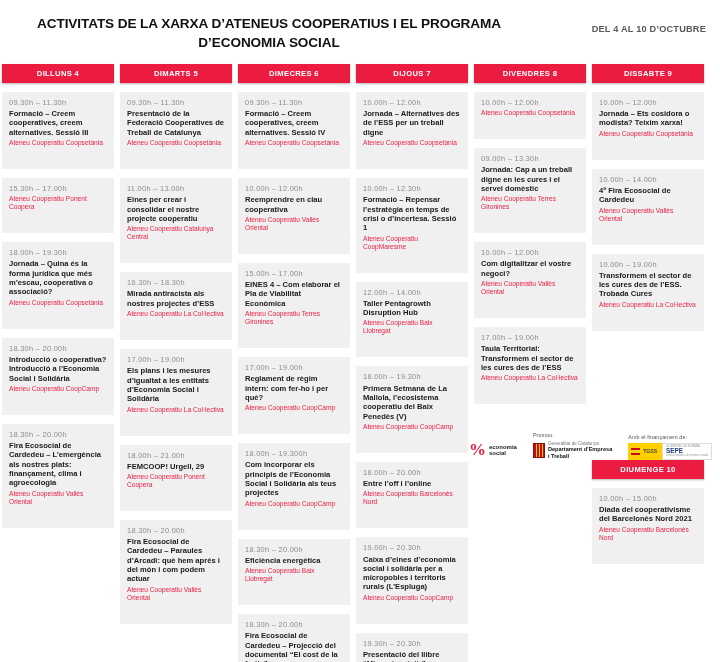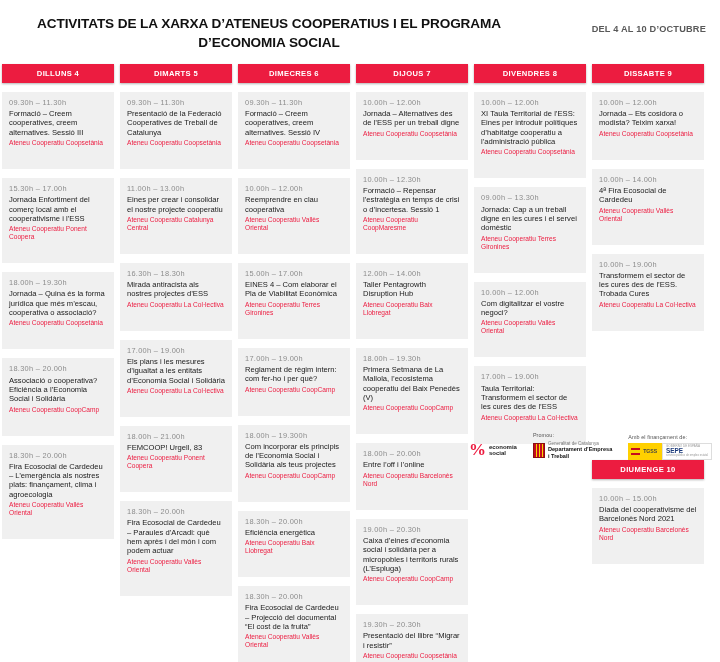--- a/index.html
+++ b/index.html
@@ -79,21 +79,21 @@
   .ev-time {
     font-size: 7.4px;
     color: #8c8c8c;
     letter-spacing: 0.3px;
     margin-bottom: 2px;
     white-space: nowrap;
   }
   .ev-title {
     font-size: 7.6px;
     color: #1a1a1a;
-    font-weight: normal;
+    font-weight: bold;
     margin-bottom: 2px;
   }
   .ev-org {
     font-size: 6.6px;
     color: #ec1c40;
     line-height: 1.22;
   }
 
   .sunday-wrap { margin-top: 120px; }
 
@@ -181,31 +181,30 @@
   <div class="grid" id="grid">
       <div class="col">
         <div class="dayhead">DILLUNS 4</div>
         <div class="event">
           <div class="ev-time">09.30h – 11.30h</div>
           <div class="ev-title">Formació – Creem cooperatives, creem alternatives. Sessió III</div>
           <div class="ev-org">Ateneu Cooperatiu Coopsetània</div>
         </div>
         <div class="event">
           <div class="ev-time">15.30h – 17.00h</div>
-          <div class="ev-title">Jornada Enfortiment del comerç local amb el cooperativisme i l’ESS</div>
           <div class="ev-org">Ateneu Cooperatiu Ponent Coopera</div>
         </div>
         <div class="event">
           <div class="ev-time">18.00h – 19.30h</div>
           <div class="ev-title">Jornada – Quina és la forma jurídica que més m’escau, cooperativa o associació?</div>
           <div class="ev-org">Ateneu Cooperatiu Coopsetània</div>
         </div>
         <div class="event">
           <div class="ev-time">18.30h – 20.00h</div>
-          <div class="ev-title">Associació o cooperativa? Eficiència a l’Economia Social i Solidària</div>
+          <div class="ev-title">Introducció o cooperativa? Introducció a l’Economia Social i Solidària</div>
           <div class="ev-org">Ateneu Cooperatiu CoopCamp</div>
         </div>
         <div class="event">
           <div class="ev-time">18.30h – 20.00h</div>
           <div class="ev-title">Fira Ecosocial de Cardedeu – L’emergència als nostres plats: finançament, clima i agroecologia</div>
           <div class="ev-org">Ateneu Cooperatiu Vallès Oriental</div>
         </div>
       </div>
       <div class="col">
         <div class="dayhead">DIMARTS 5</div>
@@ -224,21 +223,21 @@
           <div class="ev-title">Mirada antiracista als nostres projectes d’ESS</div>
           <div class="ev-org">Ateneu Cooperatiu La Col·lectiva</div>
         </div>
         <div class="event">
           <div class="ev-time">17.00h – 19.00h</div>
           <div class="ev-title">Els plans i les mesures d’igualtat a les entitats d’Economia Social i Solidària</div>
           <div class="ev-org">Ateneu Cooperatiu La Col·lectiva</div>
         </div>
         <div class="event">
           <div class="ev-time">18.00h – 21.00h</div>
-          <div class="ev-title">FEMCOOP! Urgell, 83</div>
+          <div class="ev-title">FEMCOOP! Urgell, 29</div>
           <div class="ev-org">Ateneu Cooperatiu Ponent Coopera</div>
         </div>
         <div class="event">
           <div class="ev-time">18.30h – 20.00h</div>
           <div class="ev-title">Fira Ecosocial de Cardedeu – Paraules d’Arcadi: què hem après i del món i com podem actuar</div>
           <div class="ev-org">Ateneu Cooperatiu Vallès Oriental</div>
         </div>
       </div>
       <div class="col">
         <div class="dayhead">DIMECRES 6</div>
@@ -313,21 +312,20 @@
         <div class="event">
           <div class="ev-time">19.30h – 20.30h</div>
           <div class="ev-title">Presentació del llibre “Migrar i resistir”</div>
           <div class="ev-org">Ateneu Cooperatiu Coopsetània</div>
         </div>
       </div>
       <div class="col">
         <div class="dayhead">DIVENDRES 8</div>
         <div class="event">
           <div class="ev-time">10.00h – 12.00h</div>
-          <div class="ev-title">XI Taula Territorial de l’ESS: Eines per introduir polítiques d’habitatge cooperatiu a l’administració pública</div>
           <div class="ev-org">Ateneu Cooperatiu Coopsetània</div>
         </div>
         <div class="event">
           <div class="ev-time">09.00h – 13.30h</div>
           <div class="ev-title">Jornada: Cap a un treball digne en les cures i el servei domèstic</div>
           <div class="ev-org">Ateneu Cooperatiu Terres Gironines</div>
         </div>
         <div class="event">
           <div class="ev-time">10.00h – 12.00h</div>
           <div class="ev-title">Com digitalitzar el vostre negoci?</div>

